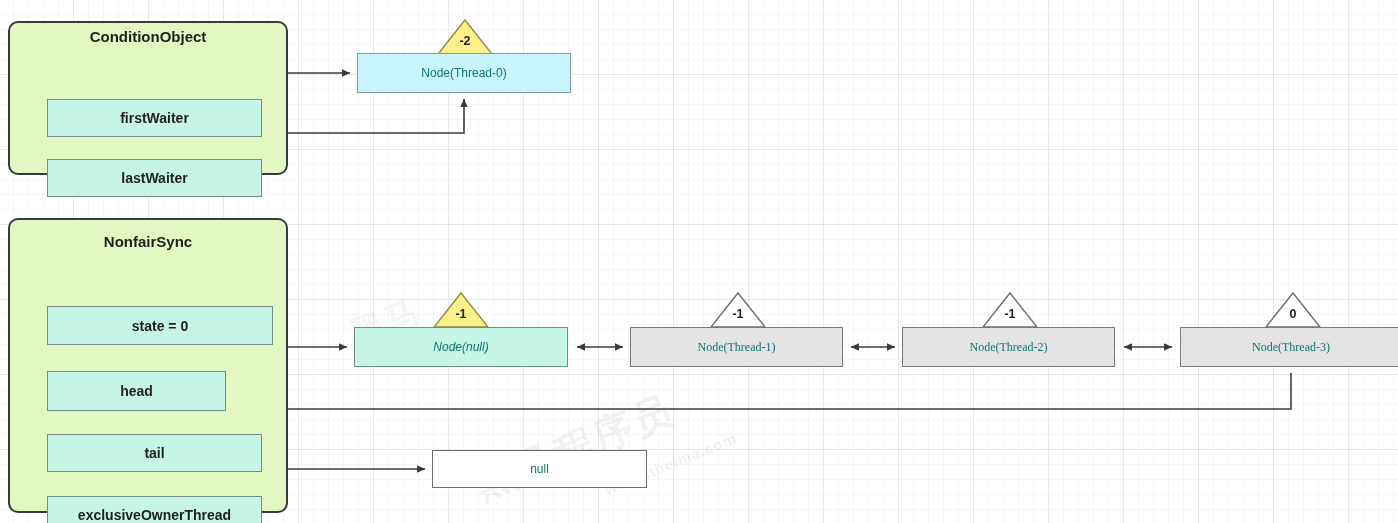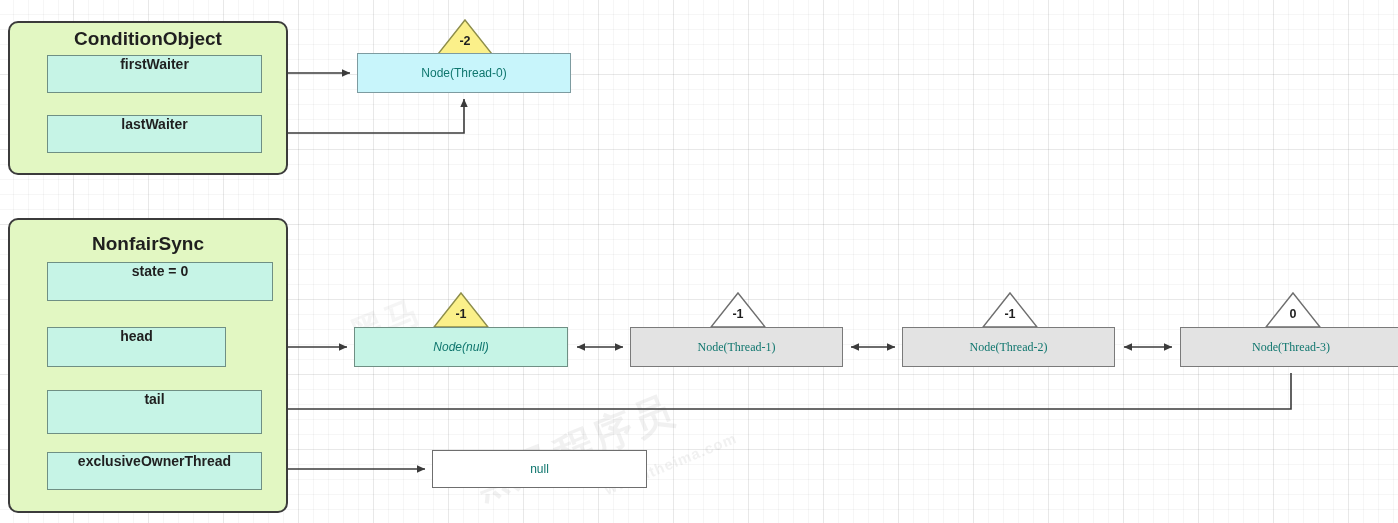--- a/index.html
+++ b/index.html
@@ -38,35 +38,36 @@
     position:absolute;
     background:#e2f7c2;
     border:2.5px solid #3b3b3b;
     border-radius:10px;
     box-sizing:border-box;
   }
   .group-title{
     position:absolute;
     left:0;right:0;
     text-align:center;
-    font-size:19px;
+    font-size:15px;
     font-weight:bold;
     color:#1f1f1f;
   }
   .field{
     position:absolute;
     background:#c6f4e6;
     border:1.5px solid #6f8f84;
     box-sizing:border-box;
     display:flex;
-    align-items:flex-start;
+    align-items:center;
     justify-content:center;
     font-size:14px;
     font-weight:bold;
     color:#1f1f1f;
+    margin-top:44px;
   }
   .node{
     position:absolute;
     box-sizing:border-box;
     display:flex;
     align-items:center;
     justify-content:center;
     font-size:12px;
     color:#0f766e;
     border:1.5px solid #7a7a7a;
@@ -153,21 +154,21 @@
 
   <div class="group" style="left:8px;top:218px;width:280px;height:295px;">
     <div class="group-title" style="top:13px;">NonfairSync</div>
   </div>
   <div class="field" style="left:47px;top:262px;width:226px;height:39px;">
     <span>state = 0</span>
   </div>
   <div class="field" style="left:47px;top:327px;width:179px;height:40px;">
     <span>head</span>
   </div>
-  <div class="field" style="left:47px;top:390px;width:215px;height:44px;">
+  <div class="field" style="left:47px;top:390px;width:215px;height:38px;">
     <span>tail</span>
   </div>
   <div class="field" style="left:47px;top:452px;width:215px;height:38px;">
     <span>exclusiveOwnerThread</span>
   </div>
 
   <div class="tri-wrap" style="left:433px;top:292px;width:56px;height:36px;">
     <svg width="56" height="36" viewBox="0 0 56 36">
       <polygon points="28,1 55,35 1,35" fill="#fbf08a" stroke="#8d8d4a" stroke-width="1.4"></polygon>
     </svg>

